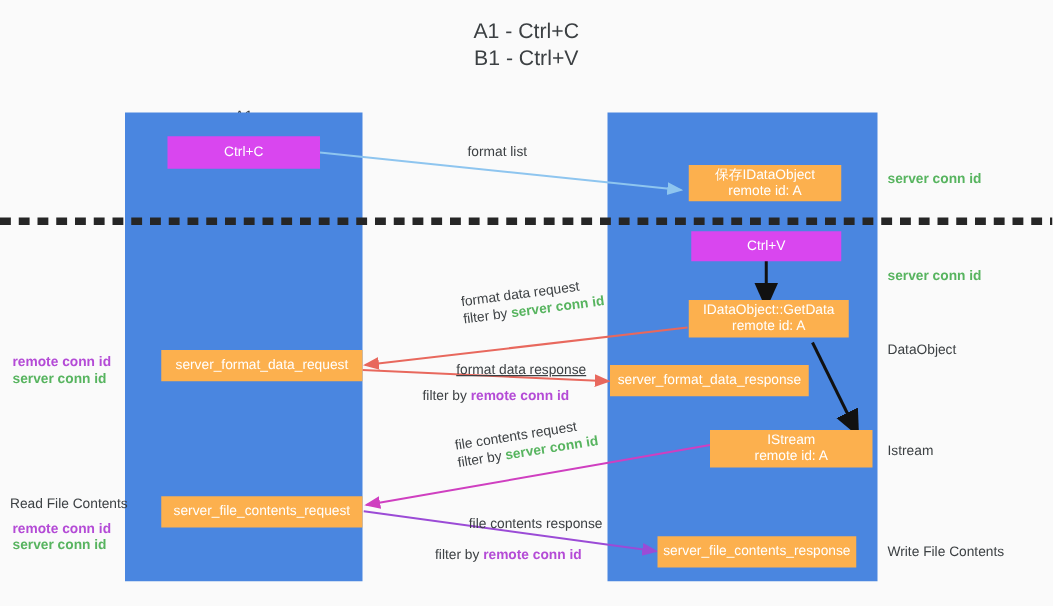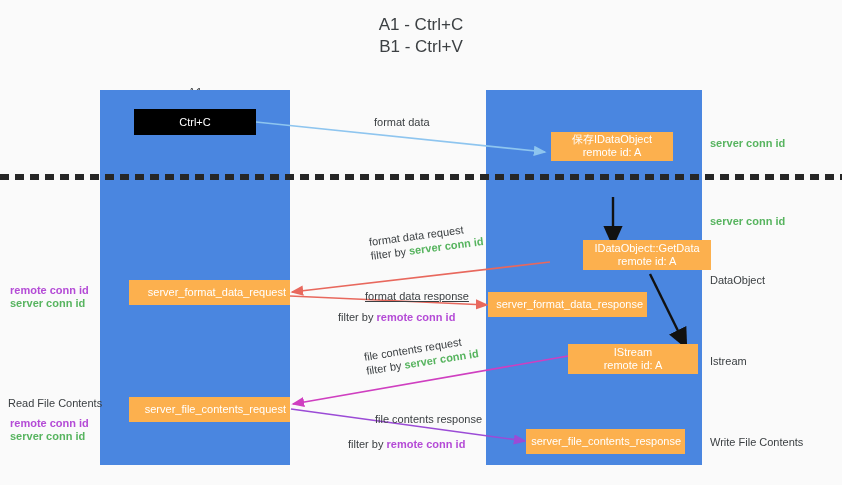--- a/index.html
+++ b/index.html
@@ -23,23 +23,23 @@
     text-align:center;font-size:12px;line-height:14px;color:#3c4043;margin-top:24px;
   }
   
   .lane{background:#4a86e0;}
   
   .box{
     display:flex;align-items:center;justify-content:center;
     text-align:center;color:#ffffff;font-size:11px;line-height:13px;
     box-sizing:border-box;padding:2px 4px;
   }
-  .box.green{background:#000000;}
+  .box.green{background:#d946ef;}
   .box.orange{background:#fbb council;}
-  .box.orange{background:#fcb04e;justify-content:flex-end;}
+  .box.orange{background:#fcb04e;}
   
   #wires{position:absolute;left:0;top:0;width:842px;height:485px;pointer-events:none;}
   
   .edge-label{font-size:11px;line-height:14px;color:#3c4043;white-space:nowrap;}
   .edge-label .green-t{color:#57b45f;font-weight:bold;}
   .edge-label .purple-t{color:#b44bd6;font-weight:bold;}
   .rot-a{transform:rotate(-7.5deg);transform-origin:left top;}
   .rot-b{transform:rotate(-9deg);transform-origin:left top;}
   
   .ann{font-size:11px;line-height:14px;white-space:nowrap;}
@@ -108,22 +108,25 @@
 
   <div class="abs box green" style="left:134px;top:105px;width:122px;height:26px;">
     <span>Ctrl+C</span>
   </div>
 
   <div class="abs box orange" style="left:551px;top:128px;width:122px;height:29px;flex-direction:column;">
     <span>保存IDataObject</span>
     <span>remote id: A</span>
   </div>
 
+  <div class="abs box green" style="left:553px;top:181px;width:120px;height:24px;">
+    <span>Ctrl+V</span>
+  </div>
 
-  <div class="abs box orange" style="left:551px;top:236px;width:128px;height:30px;flex-direction:column;margin-left:32px;">
+  <div class="abs box orange" style="left:551px;top:236px;width:128px;height:30px;flex-direction:column;">
     <span>IDataObject::GetData</span>
     <span>remote id: A</span>
   </div>
 
   <div class="abs box orange" style="left:129px;top:276px;width:161px;height:25px;">
     <span>server_format_data_request</span>
   </div>
 
   <div class="abs box orange" style="left:488px;top:288px;width:159px;height:25px;">
     <span>server_format_data_response</span>
@@ -136,21 +139,21 @@
 
   <div class="abs box orange" style="left:526px;top:425px;width:159px;height:25px;">
     <span>server_file_contents_response</span>
   </div>
 
   <div class="abs box orange" style="left:129px;top:393px;width:161px;height:25px;">
     <span>server_file_contents_request</span>
   </div>
 
   <div class="abs edge-label" style="left:374px;top:111px;">
-    <span>format data</span>
+    <span>format list</span>
   </div>
 
   <div class="abs edge-label rot-a" style="left:368px;top:231px;">
     <div>format data request</div>
     <div>
       <span>filter by </span><span class="green-t">server conn id</span>
     </div>
   </div>
 
   <div class="abs edge-label" style="left:365px;top:285px;text-decoration:underline;">

